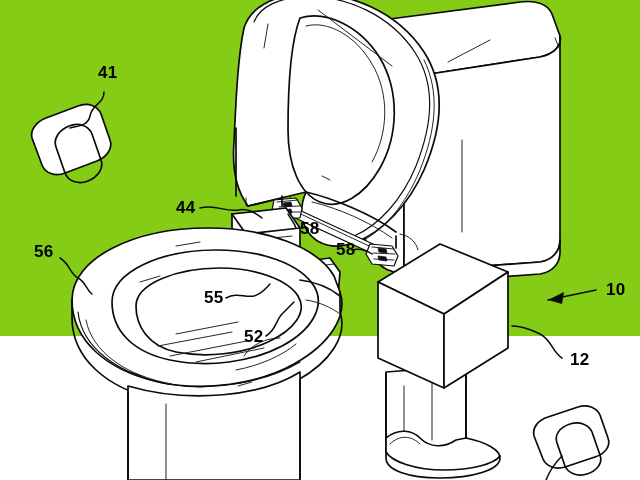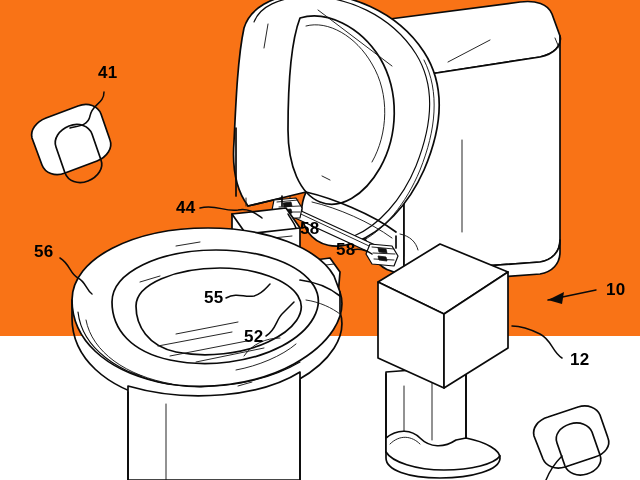--- a/index.html
+++ b/index.html
@@ -10,21 +10,21 @@
   body {
     width: 640px;
     height: 480px;
     overflow: hidden;
     font-family: "Liberation Sans", sans-serif;
   }
   #figure-root {
     position: relative;
     width: 640px;
     height: 336px;
-    background: #f97316;
+    background: #84cc16;
   }
   svg.drawing {
     display: block;
     width: 640px;
     height: 480px;
   }
   .ln {
     fill: none;
     stroke: #0a0a0a;
     stroke-width: 1.7;

